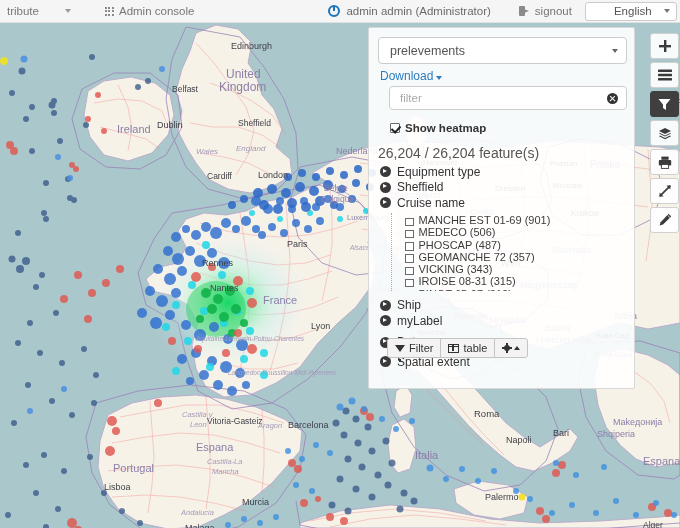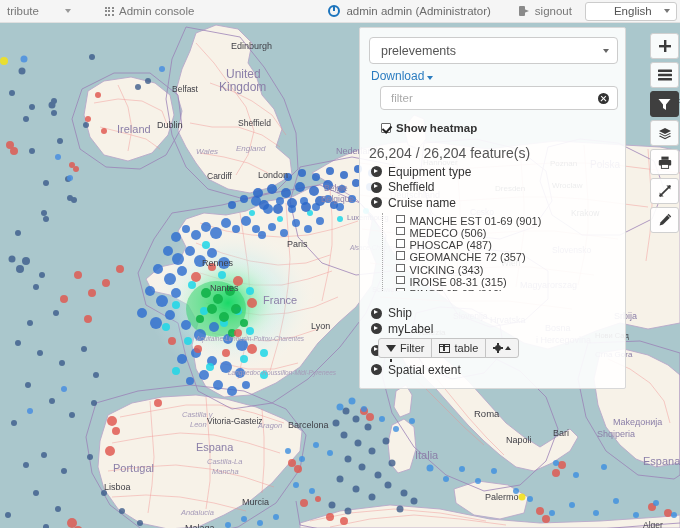--- a/index.html
+++ b/index.html
@@ -61,21 +61,21 @@
   .rtool {
     width: 29px; height: 26px; background: rgba(255,255,255,0.92);
     border: 1px solid #d0d0d0; border-radius: 3px; margin-bottom: 3px;
     display: flex; align-items: center; justify-content: center;
   }
   .rtool.active { background: #3f3f3f; border-color: #3f3f3f; }
   .rtool svg { display: block; }
 
   
   .panel {
-    position: absolute; left: 359px; top: 27px; width: 267px; height: 362px;
+    position: absolute; left: 368px; top: 27px; width: 267px; height: 362px;
     background: rgba(255,255,255,0.90);
     border: 1px solid #d8d8d8;
     border-radius: 2px;
     z-index: 35;
     padding: 9px 9px 0 9px;
     font-size: 11.5px; color: #444;
   }
   .layer-select {
     width: 249px; height: 27px; background: #fff; border: 1px solid #ccc; border-radius: 4px;
     display: flex; align-items: center; justify-content: space-between;
@@ -120,21 +120,21 @@
     content: ""; position: absolute; left: 3.2px; top: 2.6px; width: 0; height: 0;
     border-top: 2.8px solid transparent; border-bottom: 2.8px solid transparent;
     border-left: 4.2px solid #fff;
   }
   .facet-lbl { font-size: 12px; color: #333; }
 
   .facet-list {
     margin: 3px 0 2px 13px; border-left: 1px dotted #aaa; padding: 2px 0 2px 13px;
     height: 78px; overflow: hidden; position: relative;
   }
-  .opt { display: flex; align-items: flex-start; height: 11.5px; margin-bottom: 0.8px; }
+  .opt { display: flex; align-items: flex-end; height: 11.5px; margin-bottom: 0.8px; }
   .opt .cbx2 { width: 8.5px; height: 8.5px; border: 1px solid #6a6a6a; background: #fff;
                margin-right: 5px; flex: 0 0 auto; }
   .opt span { font-size: 11px; color: #3c3c3c; white-space: nowrap; }
 
   .btnrow { position: absolute; left: 18px; bottom: 30px; display: flex; }
   .btn {
     height: 20px; background: #f3f3f3; border: 1px solid #c4c4c4;
     display: flex; align-items: center; padding: 0 7px; font-size: 11px; color: #333;
     margin-right: -1px;
   }
@@ -794,21 +794,21 @@
         <div class="opt">
           <span class="cbx2"></span>
           <span>IROISE 08-31 (315)</span>
         </div>
         <div class="opt">
           <span class="cbx2"></span>
           <span>PINOT 65-07 (310)</span>
         </div>
       </div>
 
-    <div class="facet" style="margin-top:16px">
+    <div class="facet" style="margin-top:8px">
       <span class="facet-ic"></span>
       <span class="facet-lbl">Ship</span>
     </div>
     <div class="facet" style="margin-top:2px">
       <span class="facet-ic"></span>
       <span class="facet-lbl">myLabel</span>
     </div>
     <div class="facet" style="margin-top:8px">
       <span class="facet-ic"></span>
       <span class="facet-lbl">Date</span>

